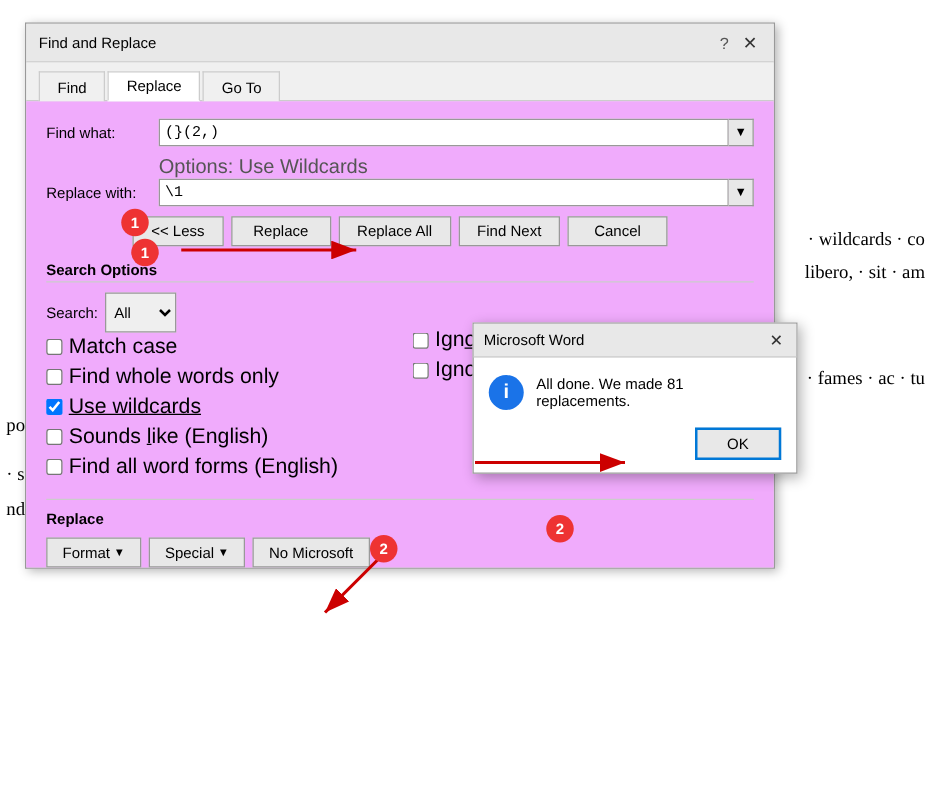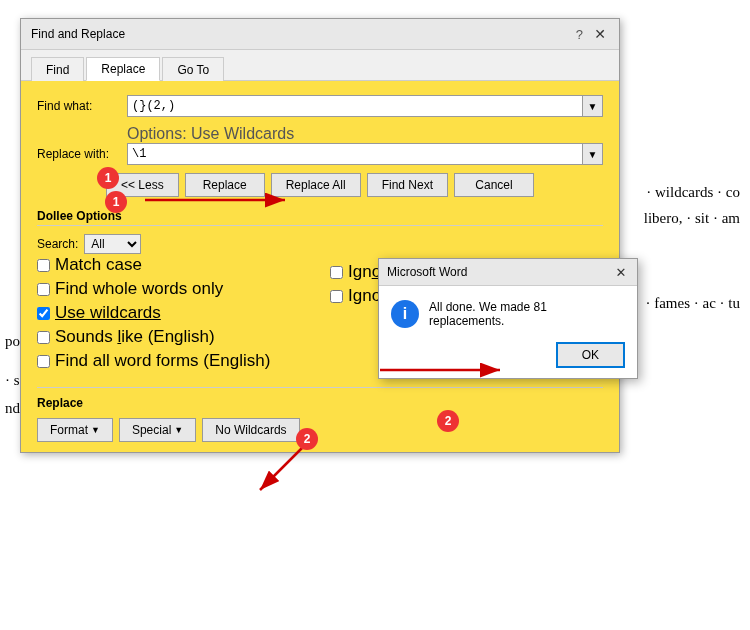--- a/index.html
+++ b/index.html
@@ -90,22 +90,22 @@
       top: 1px;
     }
     .tab-btn.active {
       background: #fff;
       border-bottom: 1px solid #fff;
       z-index: 1;
     }
 
     
     .dialog-body {
-      background: #fde047;
-      padding: 14px 16px 10px 16px;
+      background: #f0abfc;
+      padding: 14px 16px 0 16px;
     }
 
     
     .form-row {
       display: flex;
       align-items: center;
       margin-bottom: 8px;
     }
     .form-label {
       min-width: 90px;
@@ -179,21 +179,21 @@
       display: flex;
       align-items: center;
       margin-bottom: 1px;
       gap: 6px;
     }
     .search-label { font-size: 12px; }
     .search-select {
       font-size: 12px;
       border: 1px solid #999;
       padding: 1px 2px;
-      height: 20px;
+      height: 32px;
     }
     .checkbox-row {
       display: flex;
       align-items: center;
       gap: 5px;
       margin-bottom: 4px;
     }
     .checkbox-row input[type=checkbox] {
       width: 13px; height: 13px;
     }
@@ -375,21 +375,21 @@
     </div>
 
     <div class="buttons-row">
       <button class="btn less-btn">&lt;&lt; Less</button>
       <button class="btn">Replace</button>
       <button class="btn">Replace All</button>
       <button class="btn">Find Next</button>
       <button class="btn">Cancel</button>
     </div>
 
-    <div class="section-title">Dollee Options</div>
+    <div class="section-title">Search Options</div>
 
     <div class="search-options-grid">
       <div class="search-option-left">
 
         <div class="search-row">
           <label class="search-label">Search:</label>
           <select class="search-select">
             <option>All</option>
             <option>Up</option>
             <option>Down</option>
@@ -441,21 +441,21 @@
       <div class="replace-buttons-row">
         <button class="replace-btn">
           <span>Format</span>
           <span class="dropdown-arrow">▼</span>
         </button>
         <button class="replace-btn">
           <span>Special</span>
           <span class="dropdown-arrow">▼</span>
         </button>
         <button class="replace-btn">
-          <span>No Wildcards</span>
+          <span>No Microsoft</span>
         </button>
       </div>
     </div>
 
     <div class="annotation-circle" style="bottom: 20px; right: 160px; position:absolute;">
       <span>2</span>
     </div>
 
   </div>
 </div>

